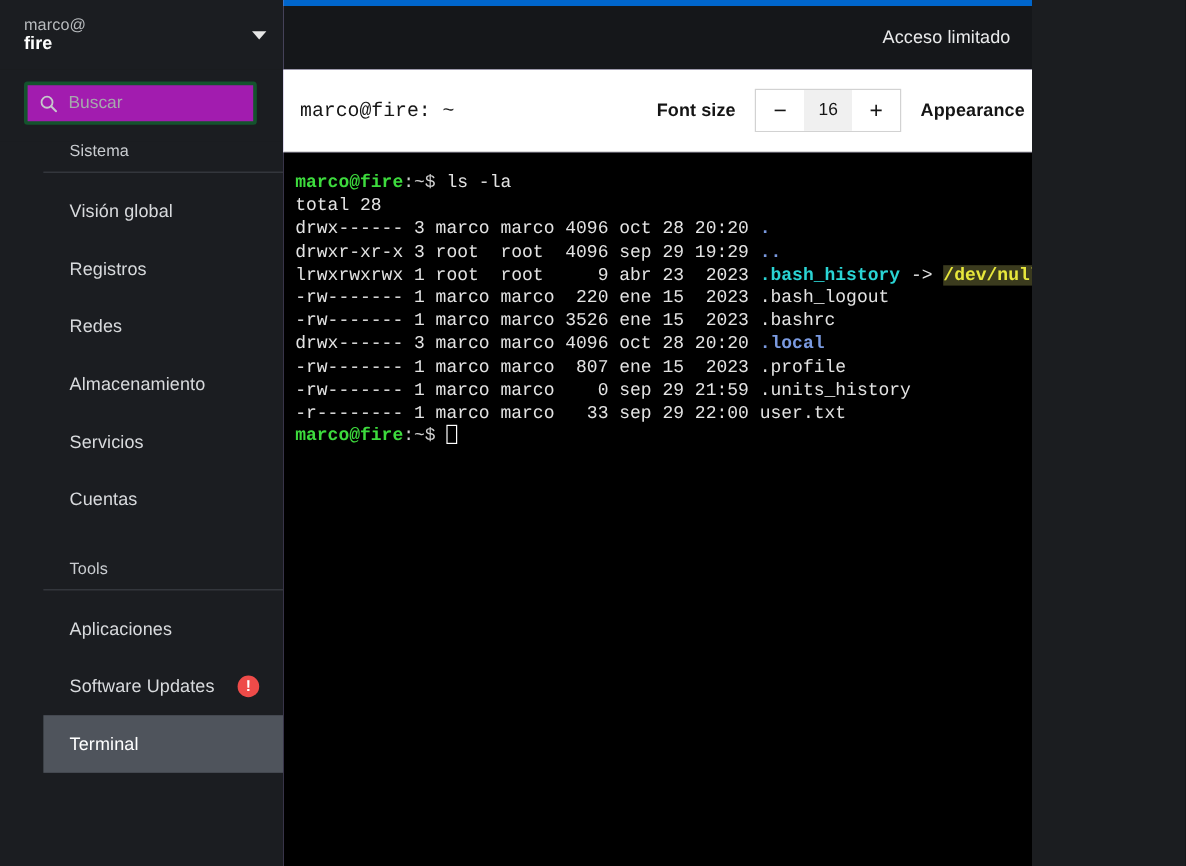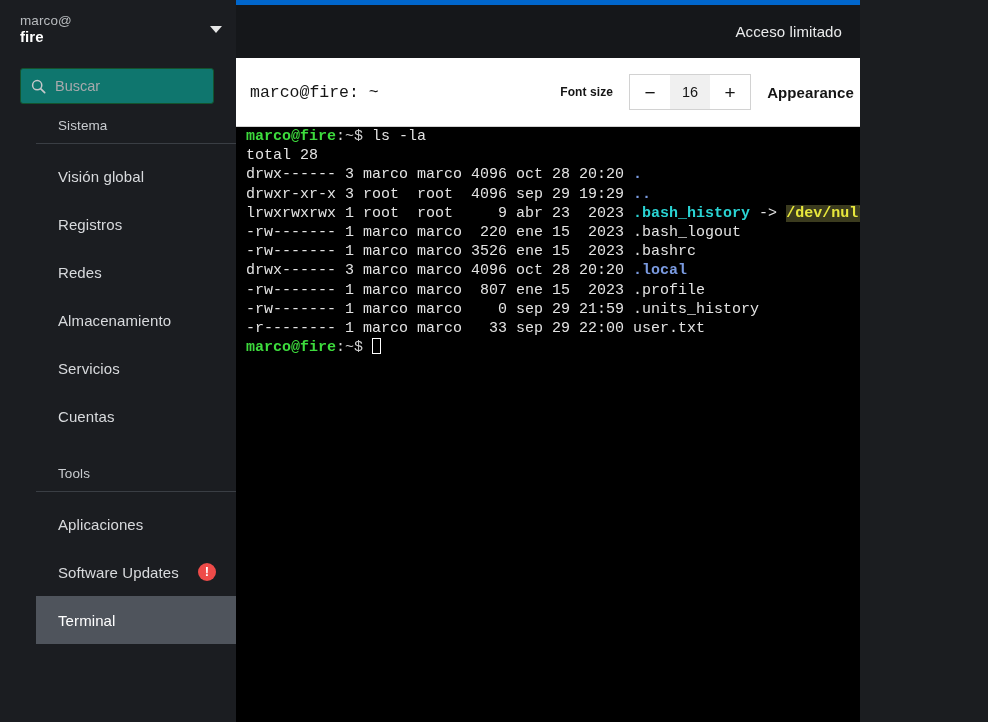--- a/index.html
+++ b/index.html
@@ -64,22 +64,22 @@
   }
 
   .search-wrap {
     padding: 10px 22px 14px 20px;
     background: #1b1d21;
   }
   .search-box {
     display: flex;
     align-items: center;
     height: 36px;
-    background: #0f766e;
-    border: 1px solid #14532d;
+    background: #a21caf;
+    border: 3px solid #14532d;
     border-radius: 3px;
     padding: 0 10px;
     gap: 9px;
     cursor: text;
   }
   .search-box svg { flex: 0 0 auto; display: block; }
   .search-input {
     border: 0;
     outline: 0;
     background: transparent;
@@ -187,21 +187,21 @@
     letter-spacing: 0px;
   }
   .toolbar-right {
     margin-left: auto;
     display: flex;
     align-items: center;
     gap: 16px;
     padding-right: 0px;
   }
   .fontsize-label {
-    font-size: 12px;
+    font-size: 15px;
     color: #151515;
     font-weight: bold;
     letter-spacing: 0.1px;
   }
   .stepper {
     display: flex;
     align-items: stretch;
     height: 36px;
     border: 1px solid #d2d2d2;
   }
@@ -235,21 +235,21 @@
     font-weight: bold;
     letter-spacing: 0.1px;
     cursor: pointer;
     padding-right: 6px;
   }
 
   
   .terminal {
     flex: 1 1 auto;
     background: #000000;
-    padding: 0 0 0 10px;
+    padding: 16px 0 0 10px;
     overflow: hidden;
     font-family: "Liberation Mono", "DejaVu Sans Mono", monospace;
     font-size: 15px;
     line-height: 19.2px;
     color: #e3e3e3;
     white-space: pre;
   }
   .term-line { white-space: pre; }
   .c-prompt  { color: #3ddb3d; font-weight: bold; }
   .c-host    { color: #d0d0d0; }

